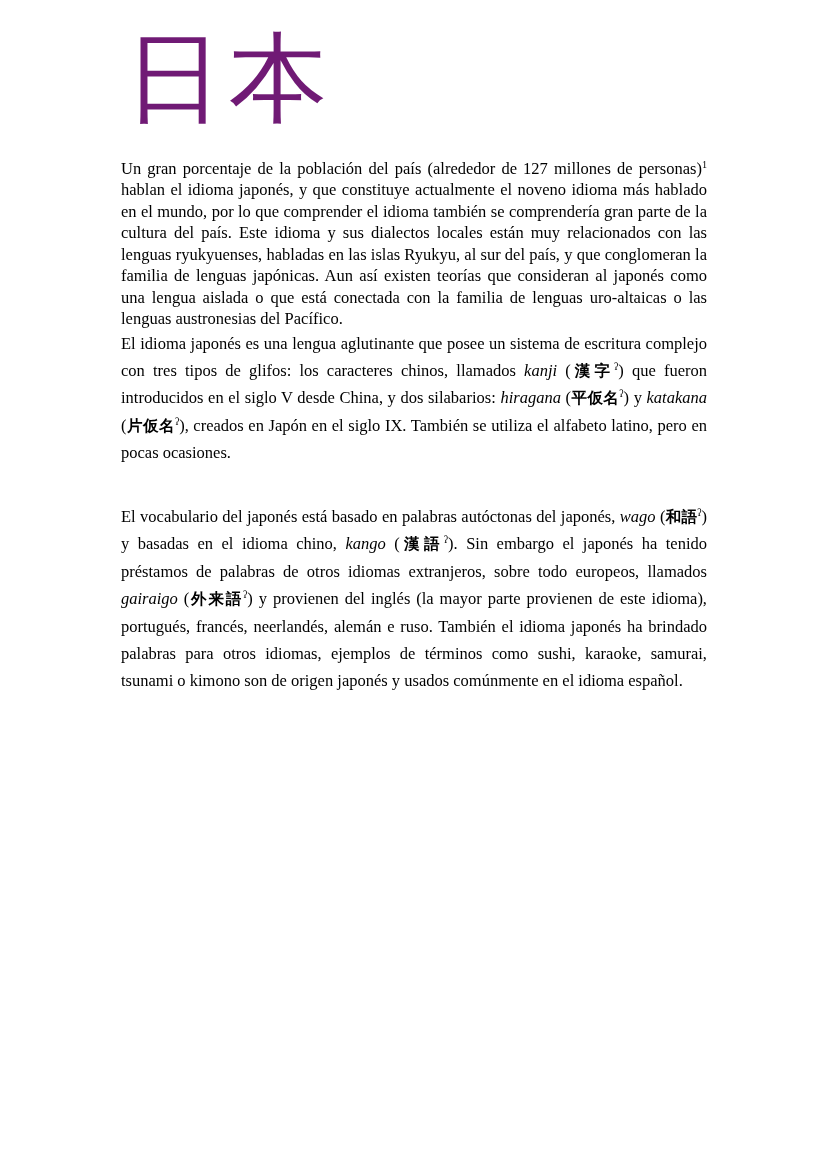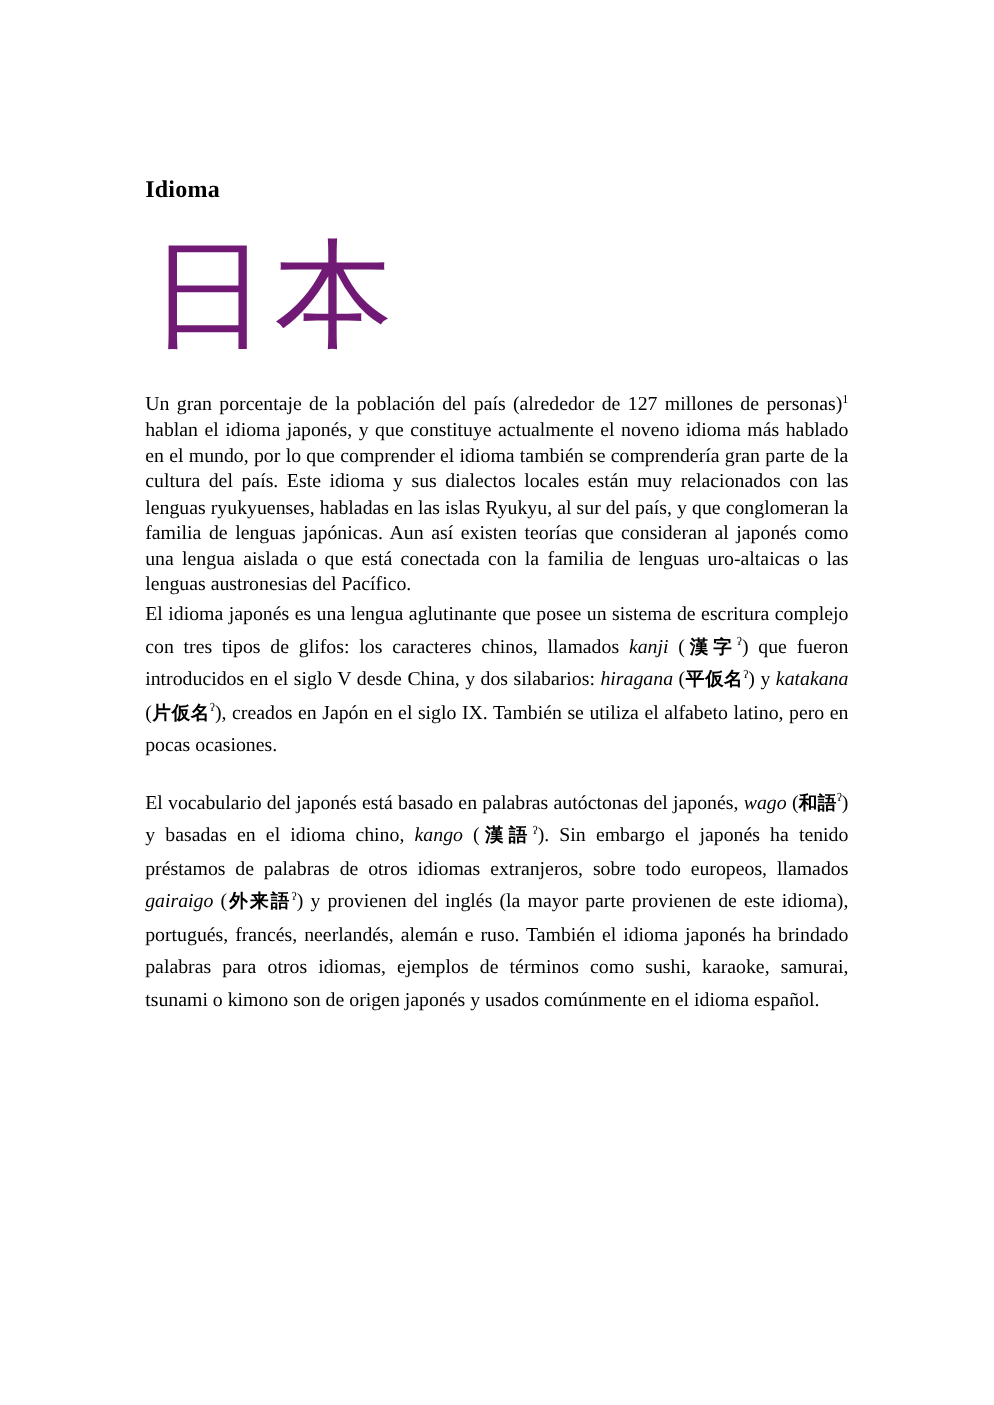--- a/index.html
+++ b/index.html
@@ -56,21 +56,21 @@
 
   p.body-text {
     font-size: 16.5px;
     text-align: justify;
     text-justify: inter-word;
     margin: 0;
     line-height: 1.30;
   }
   p.body-text.gap-1 { margin-top: 22px; }
   p.body-text.gap-2 { }
-  p.body-text.gap-3 { margin-top: 20px; }
+  p.body-text.gap-3 { margin-top: 36px; }
 
   
   p.has-cjk { line-height: 1.65; }
 
   .it { font-style: italic; }
   .cjk {
     font-family: "DejaVu Sans", "Liberation Sans", sans-serif;
     font-size: 15.5px;
     font-weight: 600;
   }
@@ -83,21 +83,20 @@
     font-family: "Liberation Serif", "DejaVu Serif", serif;
     font-weight: normal;
   }
 </style>
 </head>
 <body>
 
 <div class="page">
   <div class="content">
 
-    <h2 class="section-heading">Idioma</h2>
 
     <figure class="kanji-figure">
       <div class="kanji-glyphs">日本</div>
     </figure>
 
     <p class="body-text gap-1"><span>Un gran porcentaje de la población del país (alrededor de 127 millones de personas)</span><sup>1</sup><span> hablan el idioma japonés, y que constituye actualmente el noveno idioma más hablado en el mundo, por lo que comprender el idioma también se comprendería gran parte de la cultura del país. Este idioma y sus dialectos locales están muy relacionados con las lenguas ryukyuenses, habladas en las islas Ryukyu, al sur del país, y que conglomeran la familia de lenguas japónicas. Aun así existen teorías que consideran al japonés como una lengua aislada o que está conectada con la familia de lenguas uro-altaicas o las lenguas austronesias del Pacífico.</span></p>
 
     <p class="body-text has-cjk gap-2"><span>El idioma japonés es una lengua aglutinante que posee un sistema de escritura complejo con tres tipos de glifos: los caracteres chinos, llamados </span><span class="it">kanji</span><span> (</span><span class="cjk"><span>漢字</span><sup>ʔ</sup></span><span>) que fueron introducidos en el siglo V desde China, y dos silabarios: </span><span class="it">hiragana</span><span> (</span><span class="cjk"><span>平仮名</span><sup>ʔ</sup></span><span>) y </span><span class="it">katakana</span><span> (</span><span class="cjk"><span>片仮名</span><sup>ʔ</sup></span><span>), creados en Japón en el siglo IX. También se utiliza el alfabeto latino, pero en pocas ocasiones.</span></p>
 
     <p class="body-text has-cjk gap-3"><span>El vocabulario del japonés está basado en palabras autóctonas del japonés, </span><span class="it">wago</span><span> (</span><span class="cjk"><span>和語</span><sup>ʔ</sup></span><span>) y basadas en el idioma chino, </span><span class="it">kango</span><span> (</span><span class="cjk"><span>漢語</span><sup>ʔ</sup></span><span>). Sin embargo el japonés ha tenido préstamos de palabras de otros idiomas extranjeros, sobre todo europeos, llamados </span><span class="it">gairaigo</span><span> (</span><span class="cjk"><span>外来語</span><sup>ʔ</sup></span><span>) y provienen del inglés (la mayor parte provienen de este idioma), portugués, francés, neerlandés, alemán e ruso. También el idioma japonés ha brindado palabras para otros idiomas, ejemplos de términos como sushi, karaoke, samurai, tsunami o kimono son de origen japonés y usados comúnmente en el idioma español.</span></p>

